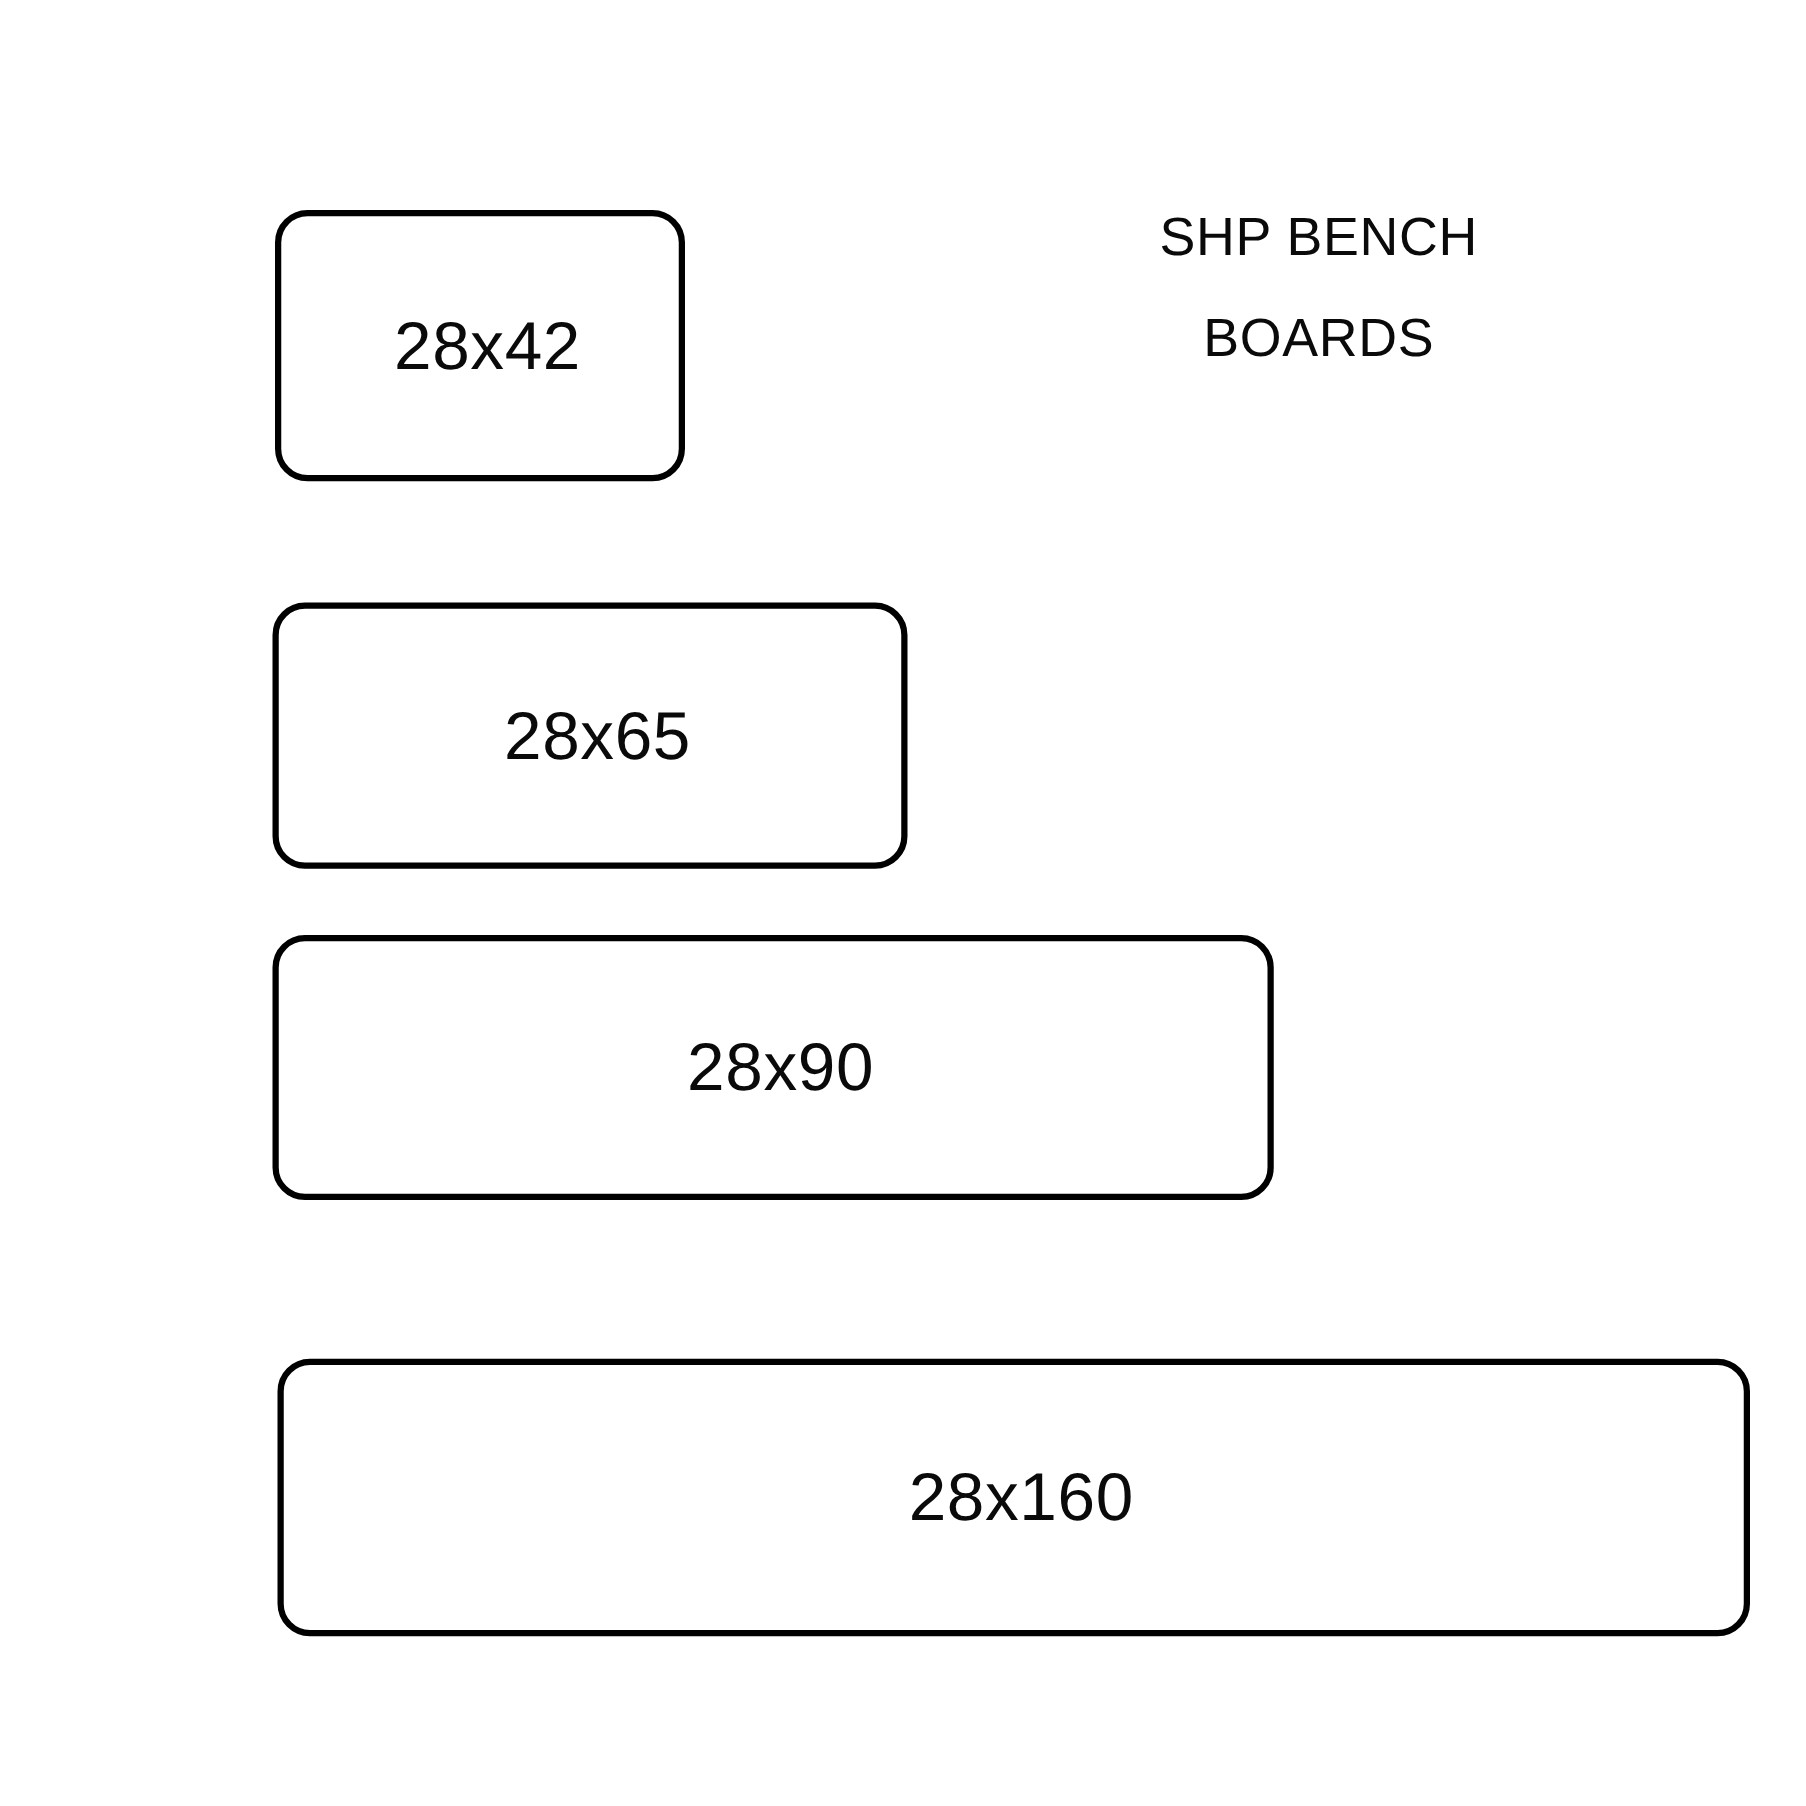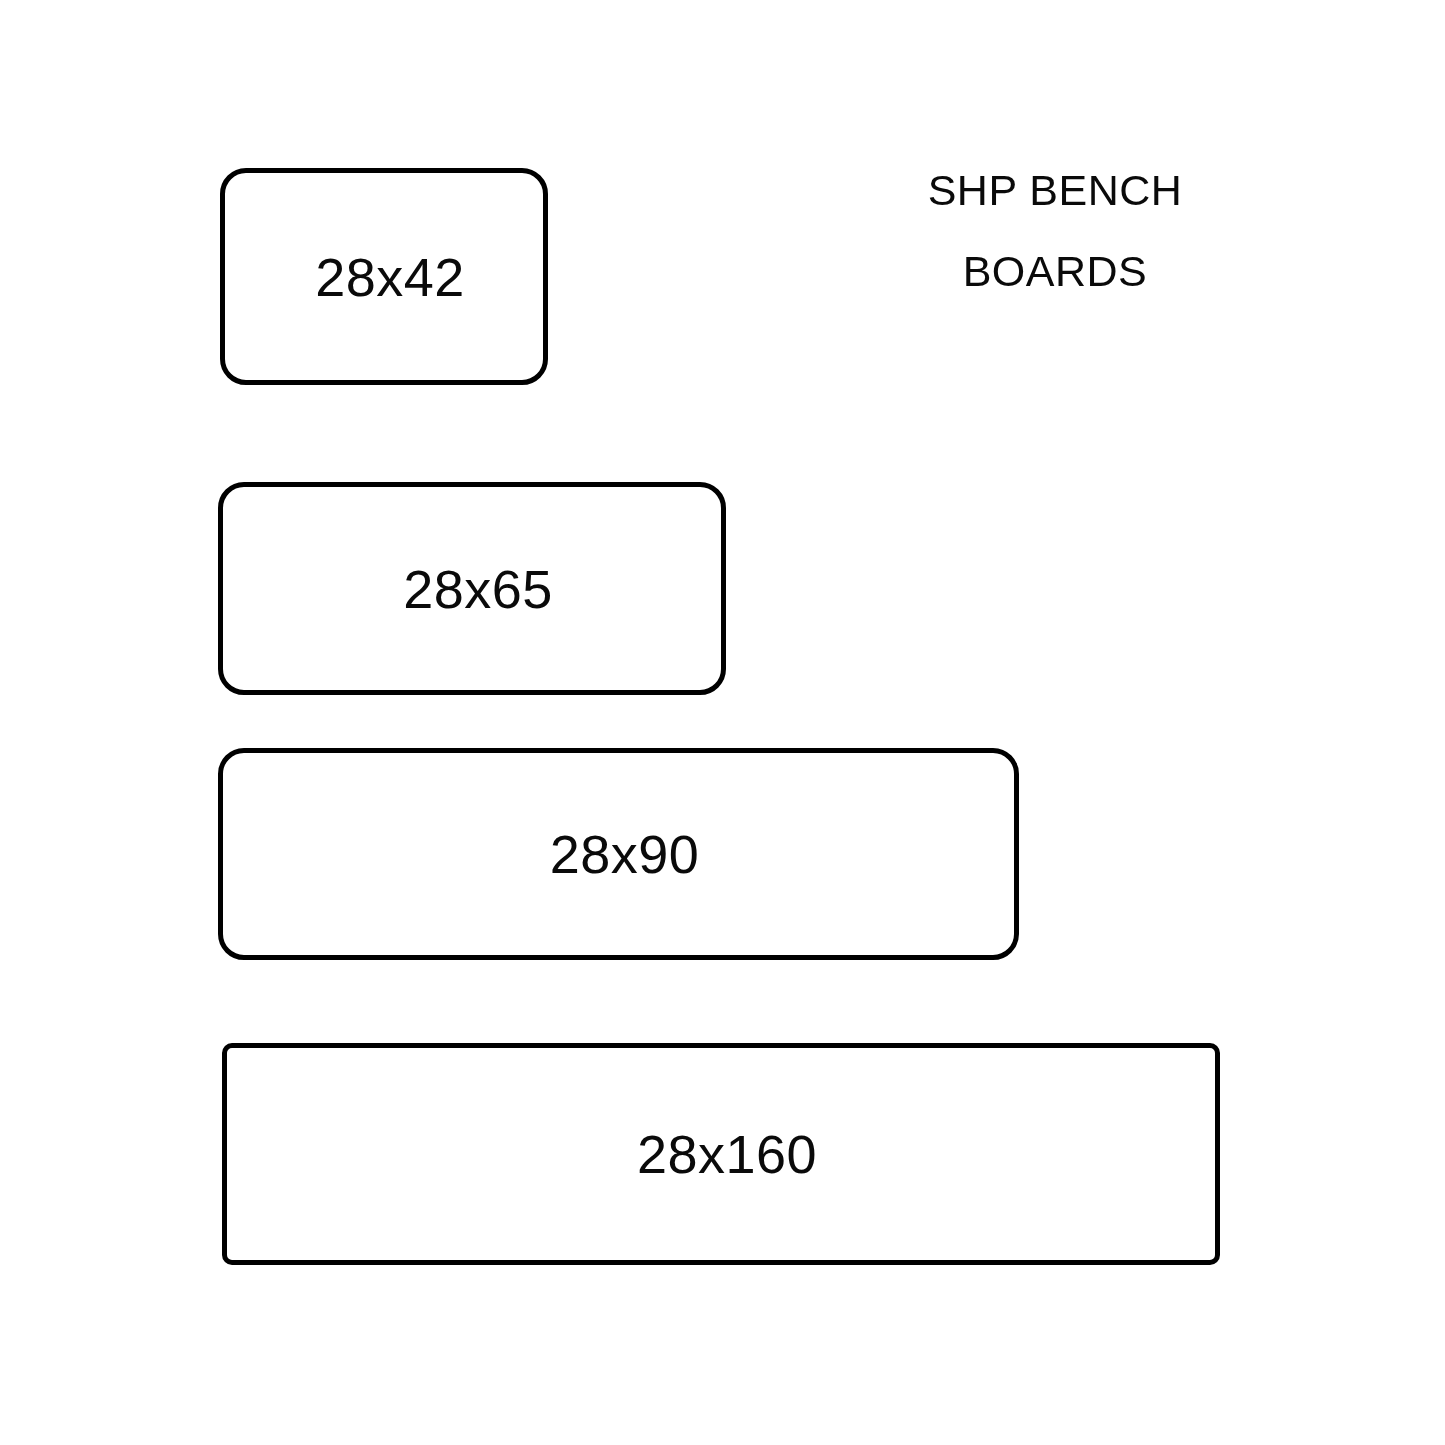--- a/index.html
+++ b/index.html
@@ -28,21 +28,21 @@
   }
   .board-label {
     font-size: 54px;
     color: #0a0a0a;
     letter-spacing: 0.5px;
     white-space: nowrap;
   }
   .board-1 { left: 220px; top: 168px;  width: 328px;  height: 217px; }
   .board-2 { left: 218px; top: 436px;  width: 508px;  height: 213px; margin-top: 46px; }
   .board-3 { left: 218px; top: 748px;  width: 801px;  height: 212px; }
-  .board-4 { left: 222px; top: 1043px; width: 998px; height: 222px; border-radius: 10px; }
+  .board-4 { left: 222px; top: 1087px; width: 1178px; height: 222px; }
   .diagram-title {
     position: absolute;
     left: 870px;
     top: 150px;
     width: 370px;
     text-align: center;
     font-size: 43px;
     line-height: 81px;
     color: #0a0a0a;
     letter-spacing: 0.5px;

